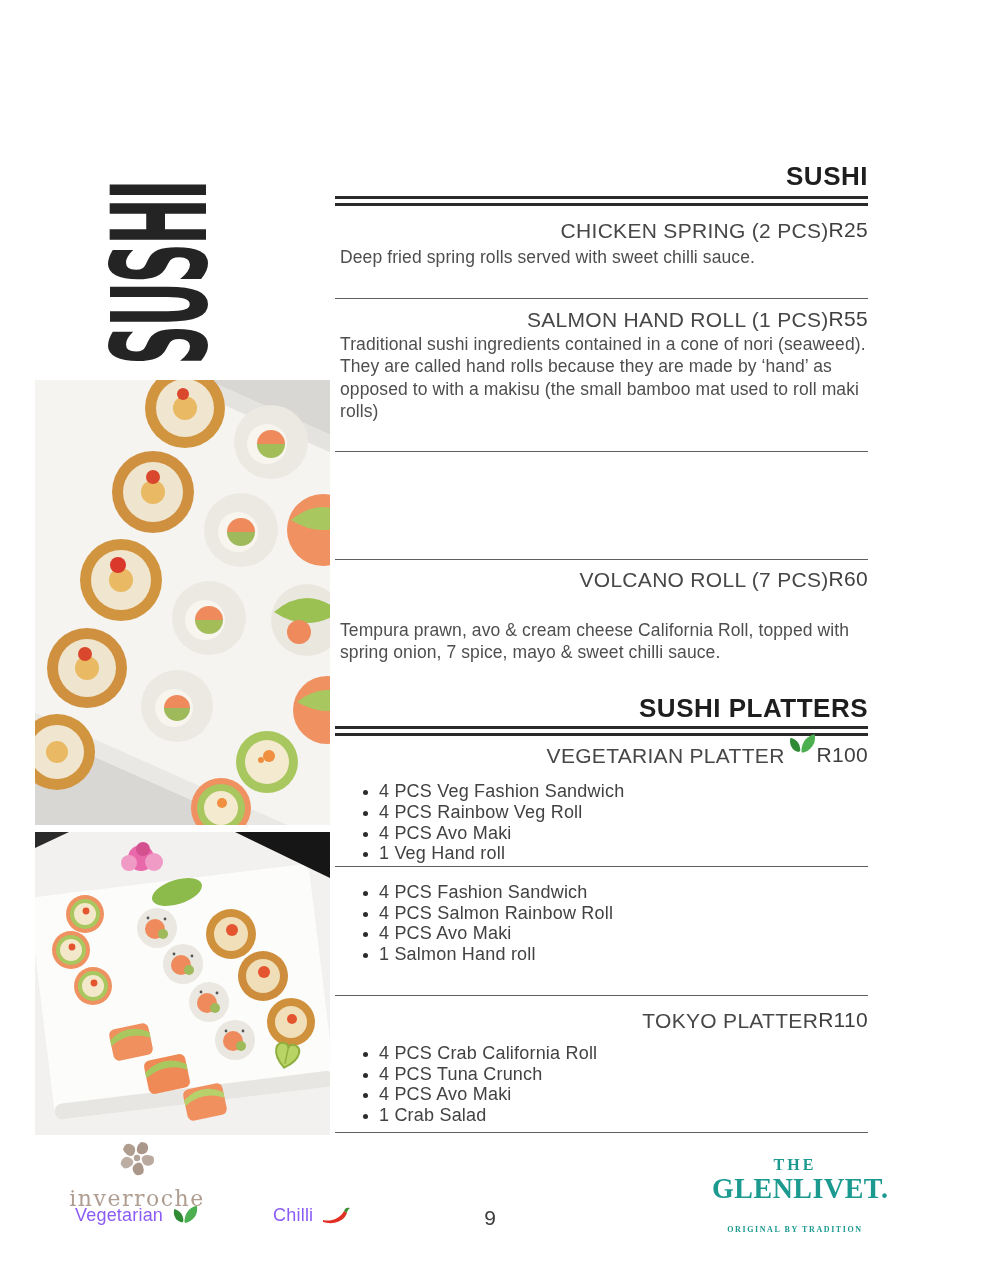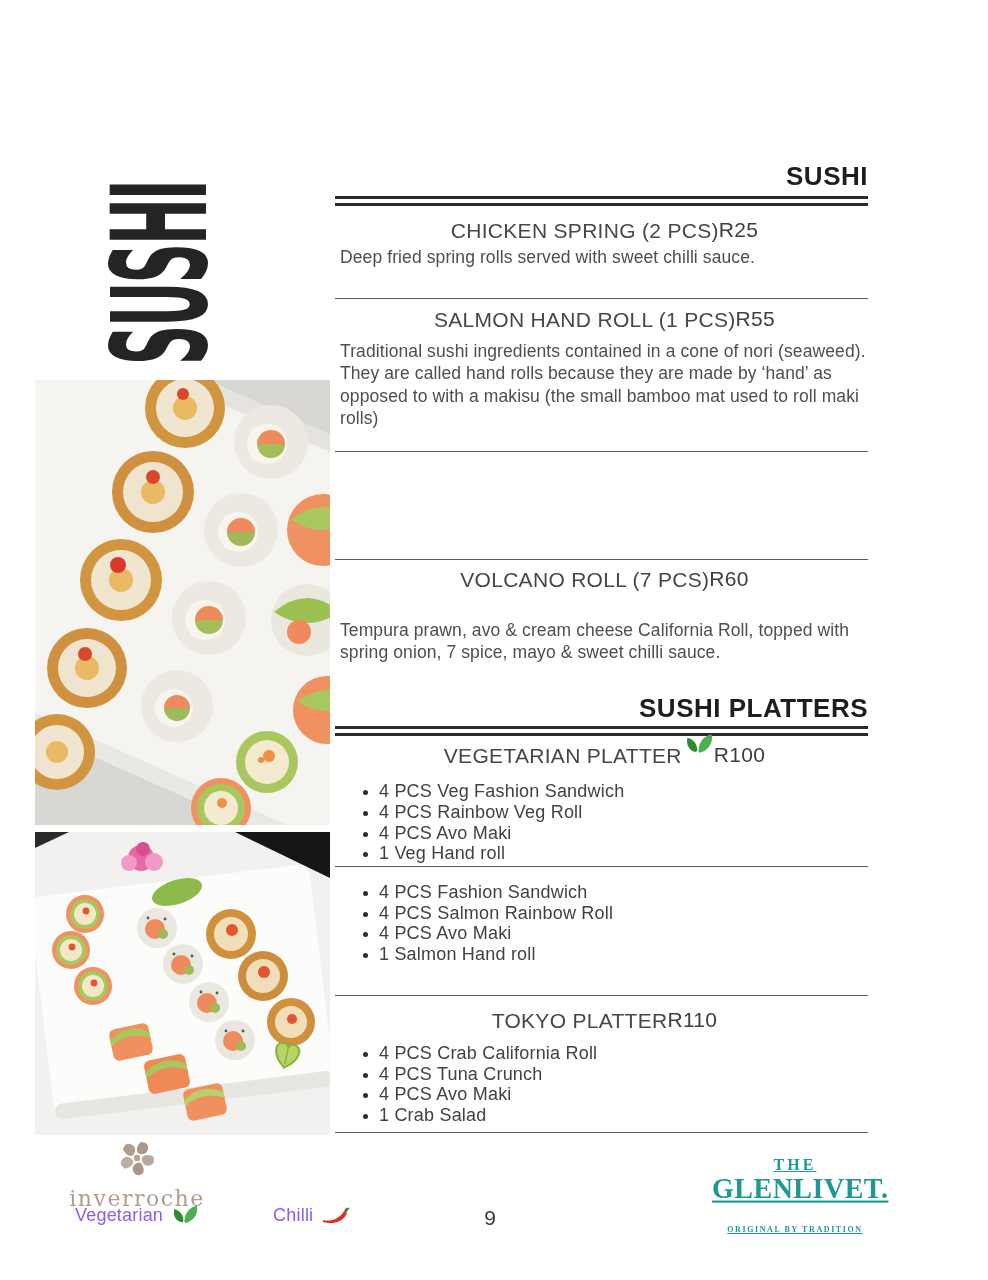--- a/index.html
+++ b/index.html
@@ -29,44 +29,44 @@
 
   
   .col { position:absolute; left:335px; top:0; width:533px; height:1280px; }
   .sec-h {
     position:absolute; right:0; width:100%; text-align:right;
     font-size:26px; font-weight:bold; color:#1e1e1e; letter-spacing:.5px; line-height:32px;
   }
   .rule { position:absolute; left:0; width:533px; border-top:1.5px solid #5f5f5f; }
   .rule.double { border-top:3px solid #2a2a2a; border-bottom:3px solid #2a2a2a; height:10px; }
   .item { position:absolute; left:0; width:533px; }
-  .row { display:flex; justify-content:center; align-items:flex-start; }
+  .row { display:flex; justify-content:flex-end; align-items:flex-start; }
   .nm { font-size:21px; color:#474747; letter-spacing:.3px; line-height:27px; padding-left:6px; }
   .pr { font-size:21px; color:#3e3e3e; letter-spacing:.3px; line-height:25px; }
   .ds { font-size:17.5px; color:#4e4e4e; line-height:22.4px; padding-left:5px; letter-spacing:.1px; }
-  .m2 { margin-top:2px; } .m7 { margin-top:7px; } .m8 { margin-top:8px; } .m12 { margin-top:26px; }
+  .m2 { margin-top:2px; } .m7 { } .m8 { margin-top:8px; } .m12 { margin-top:26px; }
   ul.bl { margin:9px 0 0 44px; }
   ul.bl li { font-size:18px; color:#424242; line-height:20.6px; letter-spacing:.2px; }
   ul.bl li::marker { color:#2c2c2c; font-size:15px; }
   .leaf-badge { display:inline-block; vertical-align:middle; transform:translateY(-10px); margin-left:2px; }
 
   
   .inverroche { position:absolute; left:62px; top:1136px; width:150px; text-align:center; }
   .inv-word {
     font-family:"DejaVu Serif", serif; font-size:22px; letter-spacing:1.5px;
     color:#a18c7d; opacity:.85; margin-top:2px;
   }
   .legend { position:absolute; left:75px; top:1204px; width:400px; display:flex; align-items:center; }
   .legend .lbl { font-size:18px; color:#8b5cf6; letter-spacing:.2px; }
   .legend .ico { margin:0 8px; display:inline-flex; }
   .legend .gap { width:66px; }
   .pageno { position:absolute; left:440px; top:1206px; width:100px; text-align:center;
             font-size:21px; color:#3a3a3a; }
   .glenlivet { position:absolute; left:712px; top:1156px; width:166px; text-align:center;
-               color:#1c9a90; font-family:"Liberation Serif", serif;text-decoration:underline; }
+               color:#1c9a90; font-family:"Liberation Serif", serif; }
   .gl-the  { font-size:16px; font-weight:bold; letter-spacing:3px; line-height:18px; }
   .gl-name { font-size:28px; font-weight:bold; letter-spacing:.5px; line-height:30px;
              transform:scale(1,1.05); }
   .gl-sub  { font-size:8px; font-weight:bold; letter-spacing:1.6px; line-height:12px; margin-top:20px; }
 </style>
 </head>
 <body>
 
 <div class="page">
 

